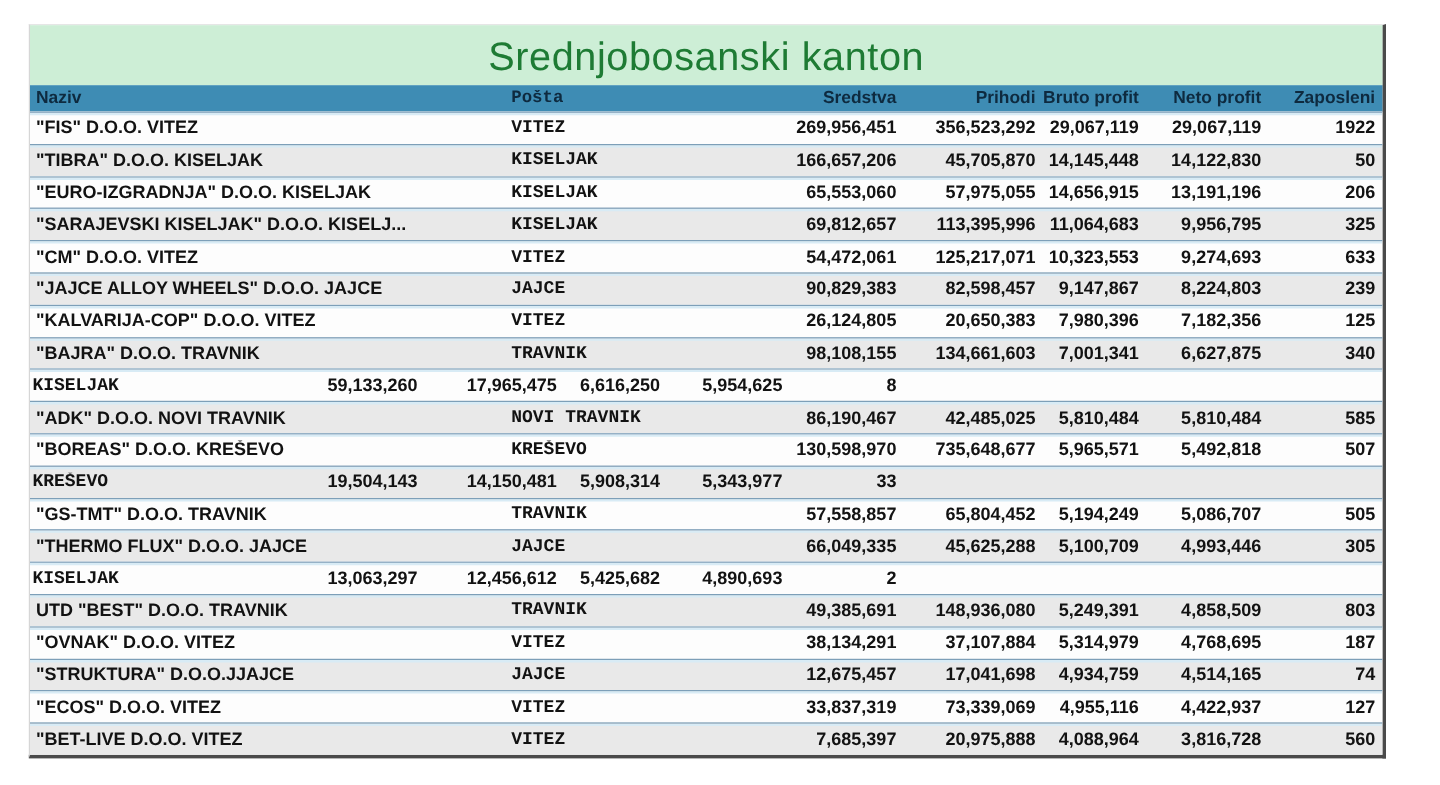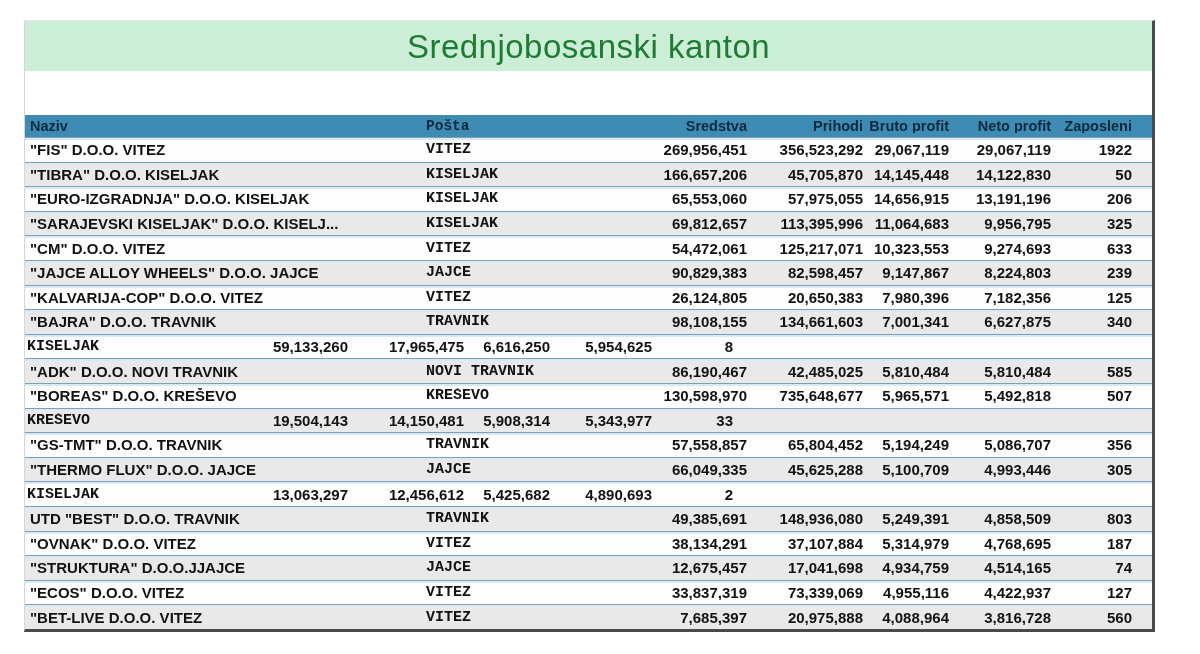--- a/index.html
+++ b/index.html
@@ -18,21 +18,21 @@
   .title-bar{
     height:50px;flex:0 0 50px;background:#cdeed6;
     display:flex;align-items:center;justify-content:center;
   }
   .title-text{
     font-size:33px;line-height:1;color:#1e7b34;font-weight:400;letter-spacing:.5px;
   }
   .thead{
     height:22px;flex:0 0 22px;background:#3e8cb4;
     display:flex;align-items:center;
-    font-weight:bold;font-size:14.5px;color:#0e2a3f;margin-top:44px;
+    font-weight:bold;font-size:14.5px;color:#0e2a3f;
   }
   .tbody{flex:1;display:flex;flex-direction:column;}
   .trow{
     flex:1;display:flex;align-items:center;
     font-weight:bold;font-size:15px;color:#121212;
     border-top:1px solid #7d9fb8;
     box-shadow:inset 0 2px 0 #d8ebf5;
   }
   .trow.odd{background:#fdfdfd;}
   .trow.even{background:#e9e9e9;}
@@ -40,21 +40,21 @@
     box-sizing:border-box;white-space:nowrap;overflow:hidden;line-height:1;
   }
   .al{text-align:left;}
   .ar{text-align:right;}
   .col0{width:399px;padding-left:5px;}
   .col1{width:175px;padding-left:2px;font-family:Liberation Mono, monospace;}
   .col2{width:150px;padding-right:2px;}
   .col3{width:116px;padding-right:2px;}
   .col4{width:96px;padding-right:12px;}
   .col5{width:100px;padding-right:10px;}
-  .col6{width:91px;padding-right:20px;}
+  .col6{width:91px;padding-right:6px;}
 </style>
 </head>
 <body>
 
 <div class="sheet">
   <div class="title-bar">
     <span class="title-text">Srednjobosanski kanton</span>
   </div>
   <div class="thead" id="thead">
       <div class="cell col0 al">Naziv</div>
@@ -172,21 +172,21 @@
         <div class="cell col5 ar">5,343,977</div>
         <div class="cell col6 ar">33</div>
       </div>
       <div class="trow odd">
         <div class="cell col0 al">"GS-TMT" D.O.O. TRAVNIK</div>
         <div class="cell col1 al">TRAVNIK</div>
         <div class="cell col2 ar">57,558,857</div>
         <div class="cell col3 ar">65,804,452</div>
         <div class="cell col4 ar">5,194,249</div>
         <div class="cell col5 ar">5,086,707</div>
-        <div class="cell col6 ar">356</div>
+        <div class="cell col6 ar">505</div>
       </div>
       <div class="trow even">
         <div class="cell col0 al">"THERMO FLUX" D.O.O. JAJCE</div>
         <div class="cell col1 al">JAJCE</div>
         <div class="cell col2 ar">66,049,335</div>
         <div class="cell col3 ar">45,625,288</div>
         <div class="cell col4 ar">5,100,709</div>
         <div class="cell col5 ar">4,993,446</div>
         <div class="cell col6 ar">305</div>
       </div>

